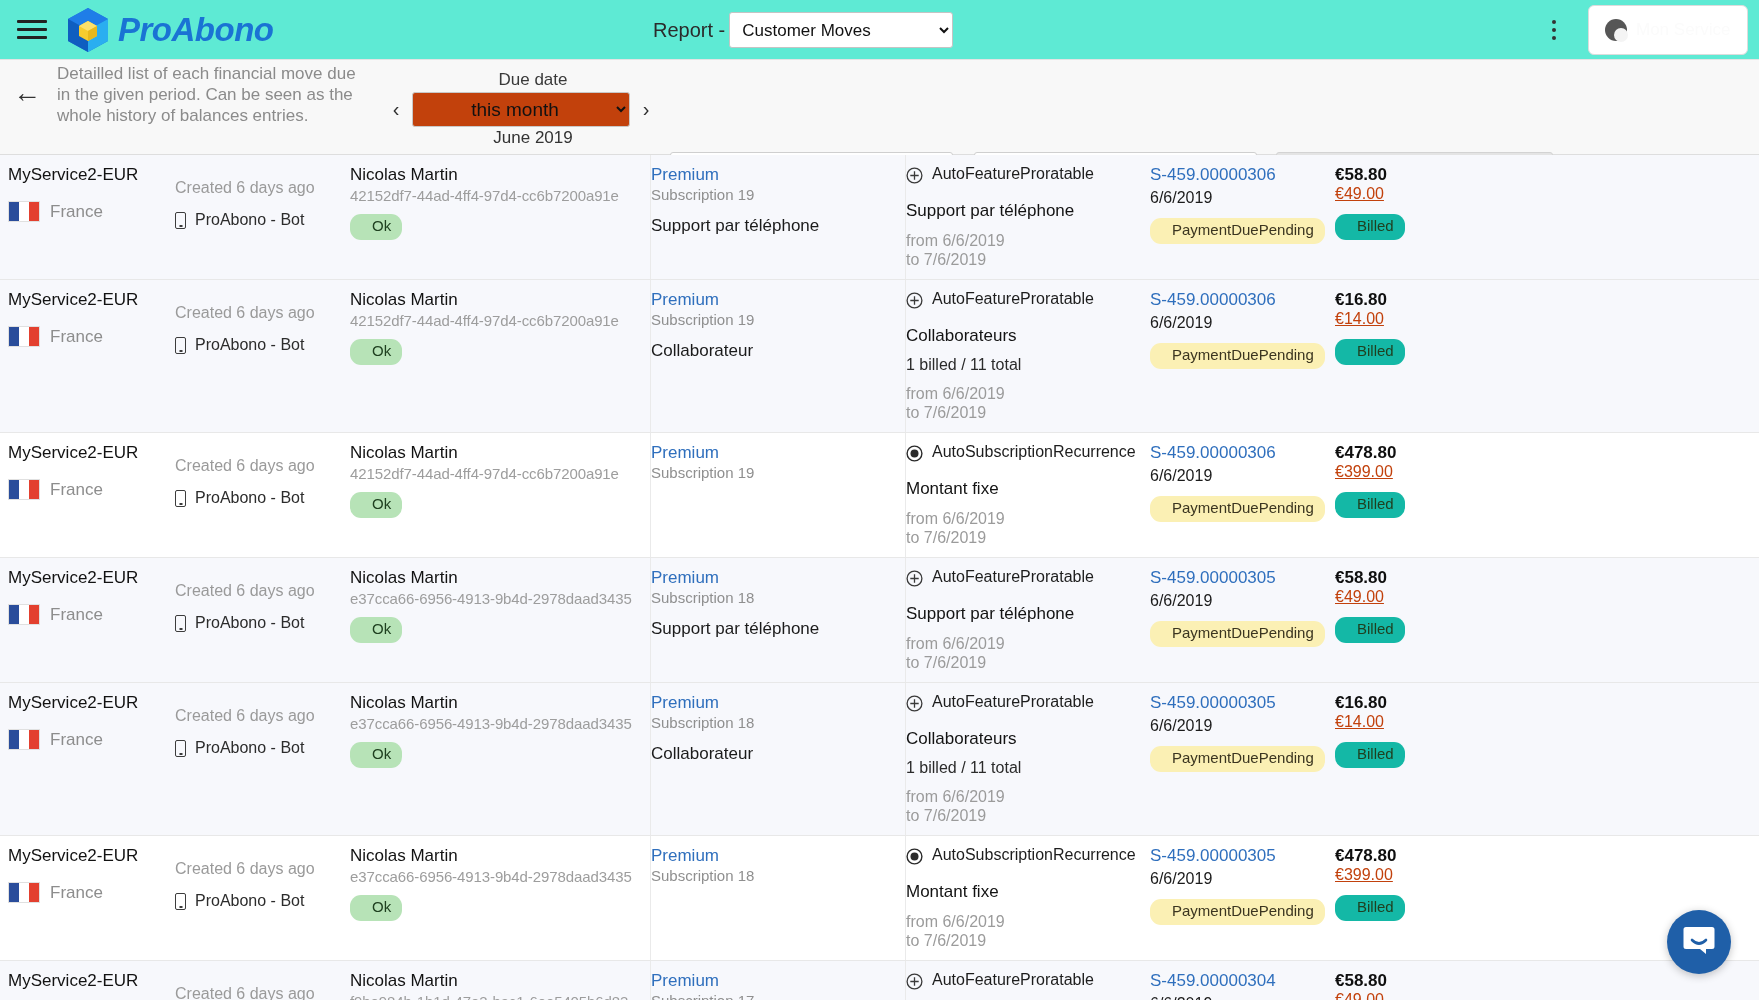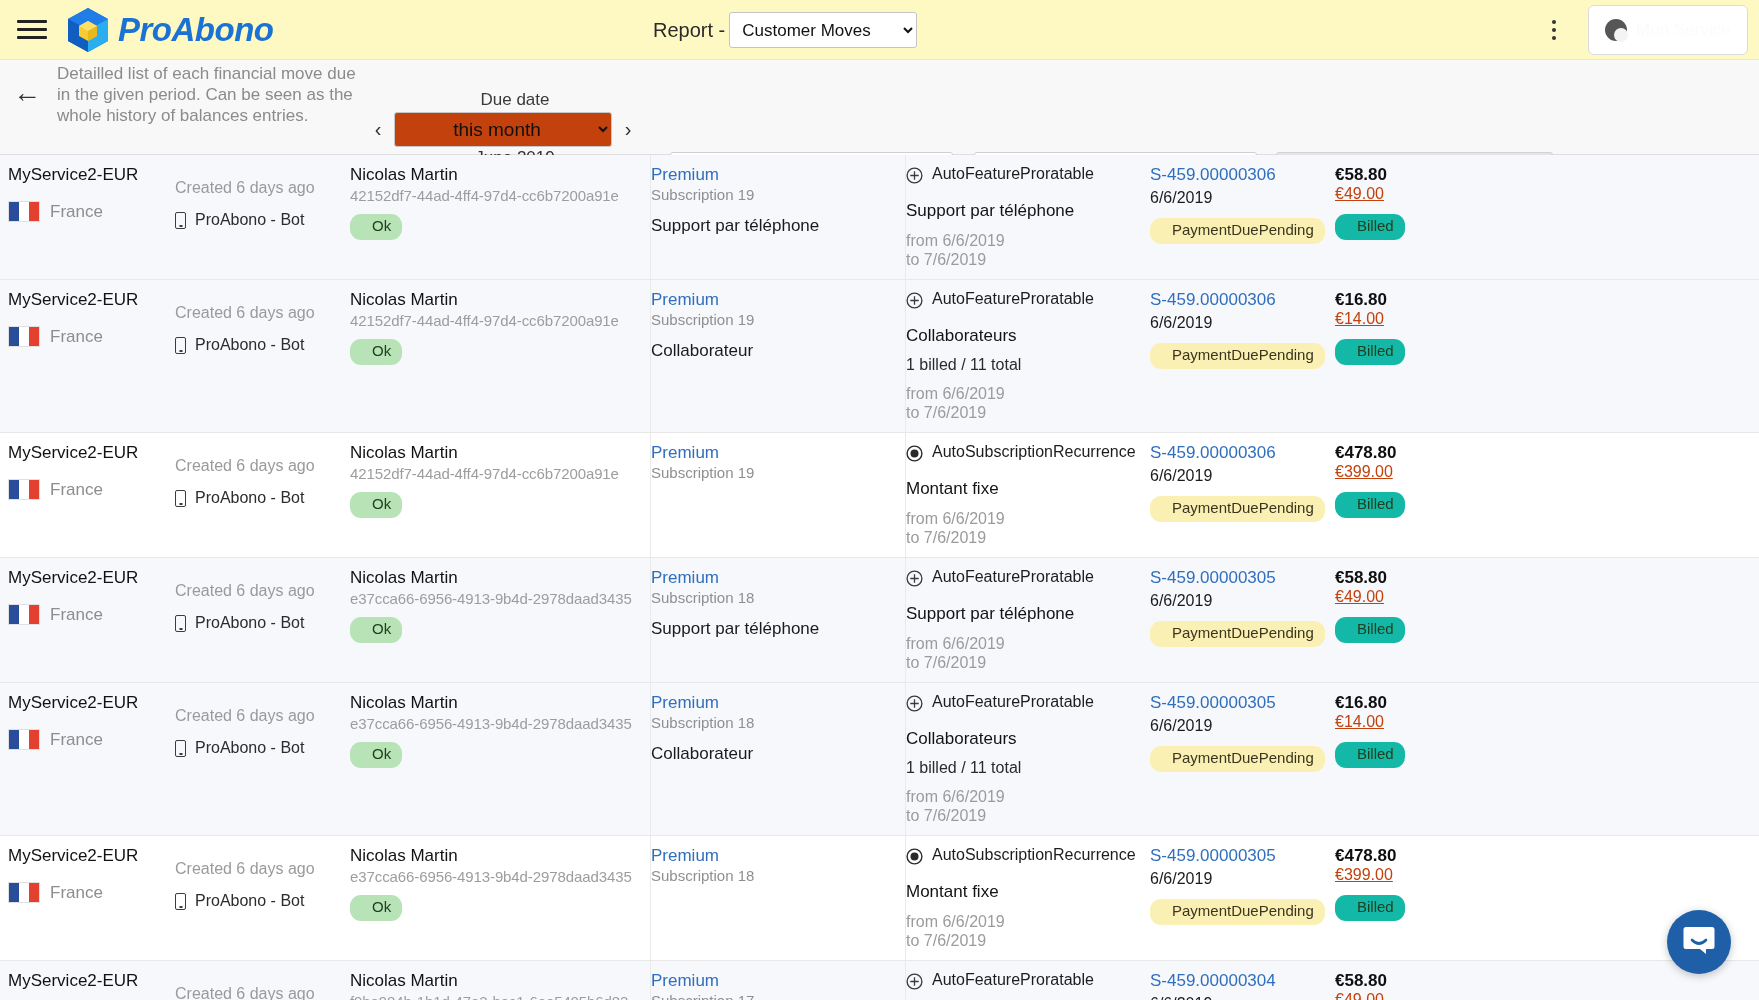--- a/index.html
+++ b/index.html
@@ -10,21 +10,21 @@
     overflow: hidden;
     background: #ffffff;
     font-family: "Liberation Sans", sans-serif;
     -webkit-font-smoothing: antialiased;
   }
 
   
   .topbar {
     position: relative;
     height: 60px;
-    background: #fef9c3;
+    background: #5eead4;
     border-bottom: 1px solid #e4e4e4;
     display: flex;
     align-items: center;
   }
   .hamburger {
     width: 30px; height: 22px;
     margin-left: 17px; margin-right: 20px;
     display: flex; flex-direction: column; justify-content: center; gap: 5px;
     cursor: pointer;
   }
@@ -37,21 +37,21 @@
     color: #1a73d4; letter-spacing: -0.5px;
     font-family: "Liberation Sans", sans-serif;
   }
 
   .report-group {
     position: absolute; left: 653px; top: 0; height: 60px;
     display: flex; align-items: center; gap: 4px;
   }
   .report-label { font-size: 20px; color: #2b2b2b; }
   .report-select {
-    width: 188px; height: 36px;
+    width: 224px; height: 36px;
     font-size: 17px; color: #111;
     padding: 0 8px;
     border: 1px solid #c4c4c4; border-radius: 3px;
     background: #fff;
     font-family: "Liberation Sans", sans-serif;
     cursor: pointer;
   }
 
   .kebab {
     position: absolute; left: 1538px; top: 14px;
@@ -91,21 +91,21 @@
   .back-arrow {
     position: absolute; left: 12px; top: 18px;
     width: 30px; height: 30px;
     display: flex; align-items: center; justify-content: center;
     font-size: 28px; color: #333; cursor: pointer; line-height: 1;
   }
   .desc {
     position: absolute; left: 57px; top: 3px; width: 300px;
     font-size: 17px; line-height: 21px; color: #8b8b8b;
   }
-  .duedate-block { position: absolute; left: 370px; top: 10px; width: 290px; text-align: center; margin-top: 20px; }
+  .duedate-block { position: absolute; left: 388px; top: 10px; width: 290px; text-align: center; }
   .duedate-caption { font-size: 17px; color: #3a3a3a; }
   .duedate-row { display: flex; align-items: center; gap: 8px; margin-top: 2px; }
   .nav-chevron {
     font-size: 20px; color: #2d2d2d; cursor: pointer;
     width: 16px; text-align: center; user-select: none;
   }
   .period-select {
     width: 218px; height: 35px;
     font-size: 19px; text-align: center; text-align-last: center;
     color: #111; background: #c2410c;

